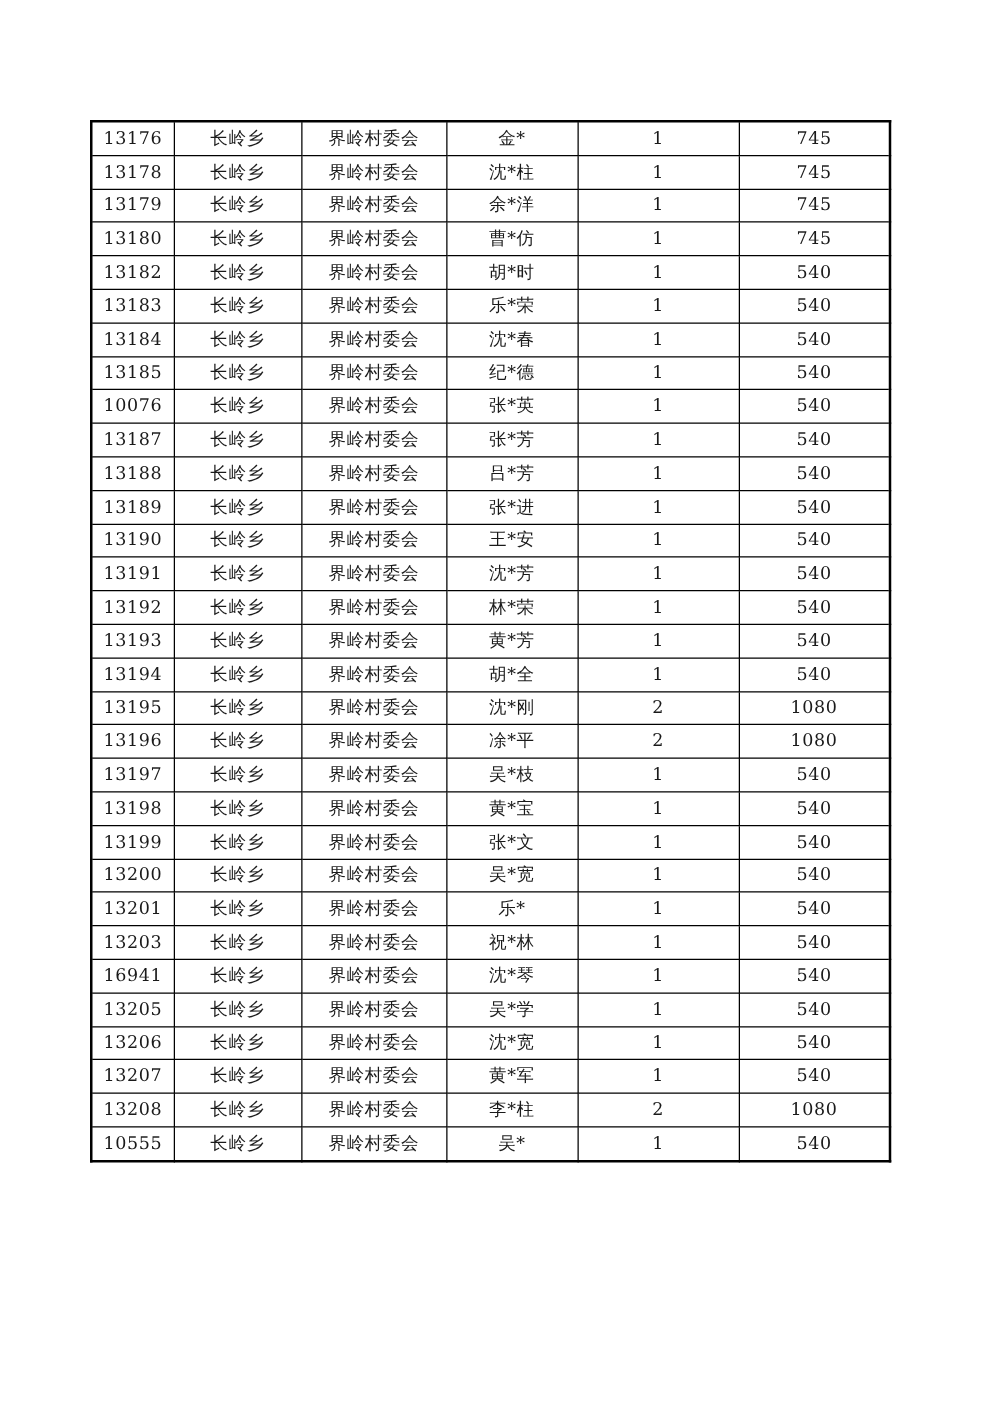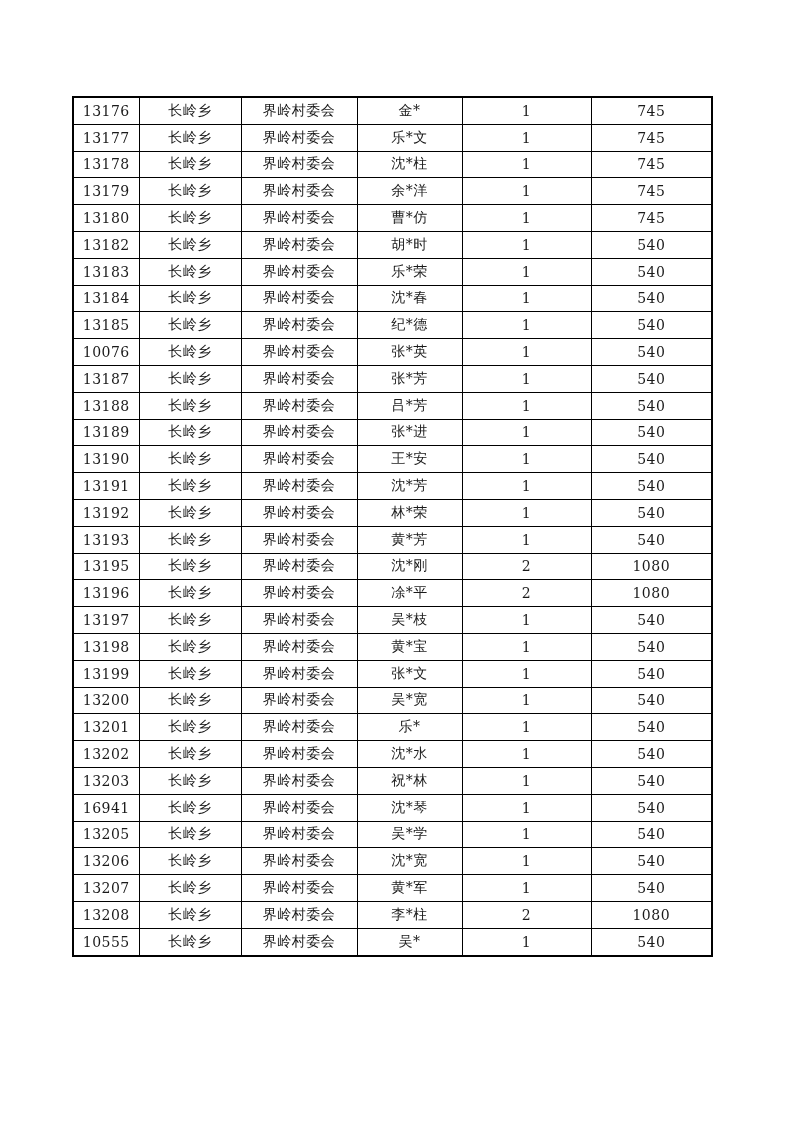--- a/index.html
+++ b/index.html
@@ -60,52 +60,44 @@
     <tbody>
         <tr>
           <td>13176</td>
           <td>长岭乡</td>
           <td>界岭村委会</td>
           <td>金*</td>
           <td>1</td>
           <td>745</td>
         </tr>
         <tr>
-          <td>13177</td>
-          <td>长岭乡</td>
-          <td>界岭村委会</td>
-          <td>乐*文</td>
+          <td>13178</td>
+          <td>长岭乡</td>
+          <td>界岭村委会</td>
+          <td>沈*柱</td>
           <td>1</td>
           <td>745</td>
         </tr>
         <tr>
-          <td>13178</td>
-          <td>长岭乡</td>
-          <td>界岭村委会</td>
-          <td>沈*柱</td>
+          <td>13179</td>
+          <td>长岭乡</td>
+          <td>界岭村委会</td>
+          <td>余*洋</td>
           <td>1</td>
           <td>745</td>
         </tr>
         <tr>
-          <td>13179</td>
-          <td>长岭乡</td>
-          <td>界岭村委会</td>
-          <td>余*洋</td>
+          <td>13180</td>
+          <td>长岭乡</td>
+          <td>界岭村委会</td>
+          <td>曹*仿</td>
           <td>1</td>
           <td>745</td>
         </tr>
         <tr>
-          <td>13180</td>
-          <td>长岭乡</td>
-          <td>界岭村委会</td>
-          <td>曹*仿</td>
-          <td>1</td>
-          <td>745</td>
-        </tr>
-        <tr>
           <td>13182</td>
           <td>长岭乡</td>
           <td>界岭村委会</td>
           <td>胡*时</td>
           <td>1</td>
           <td>540</td>
         </tr>
         <tr>
           <td>13183</td>
           <td>长岭乡</td>
@@ -184,20 +176,28 @@
           <td>界岭村委会</td>
           <td>林*荣</td>
           <td>1</td>
           <td>540</td>
         </tr>
         <tr>
           <td>13193</td>
           <td>长岭乡</td>
           <td>界岭村委会</td>
           <td>黄*芳</td>
+          <td>1</td>
+          <td>540</td>
+        </tr>
+        <tr>
+          <td>13194</td>
+          <td>长岭乡</td>
+          <td>界岭村委会</td>
+          <td>胡*全</td>
           <td>1</td>
           <td>540</td>
         </tr>
         <tr>
           <td>13195</td>
           <td>长岭乡</td>
           <td>界岭村委会</td>
           <td>沈*刚</td>
           <td>2</td>
           <td>1080</td>
@@ -240,28 +240,20 @@
           <td>界岭村委会</td>
           <td>吴*宽</td>
           <td>1</td>
           <td>540</td>
         </tr>
         <tr>
           <td>13201</td>
           <td>长岭乡</td>
           <td>界岭村委会</td>
           <td>乐*</td>
-          <td>1</td>
-          <td>540</td>
-        </tr>
-        <tr>
-          <td>13202</td>
-          <td>长岭乡</td>
-          <td>界岭村委会</td>
-          <td>沈*水</td>
           <td>1</td>
           <td>540</td>
         </tr>
         <tr>
           <td>13203</td>
           <td>长岭乡</td>
           <td>界岭村委会</td>
           <td>祝*林</td>
           <td>1</td>
           <td>540</td>

